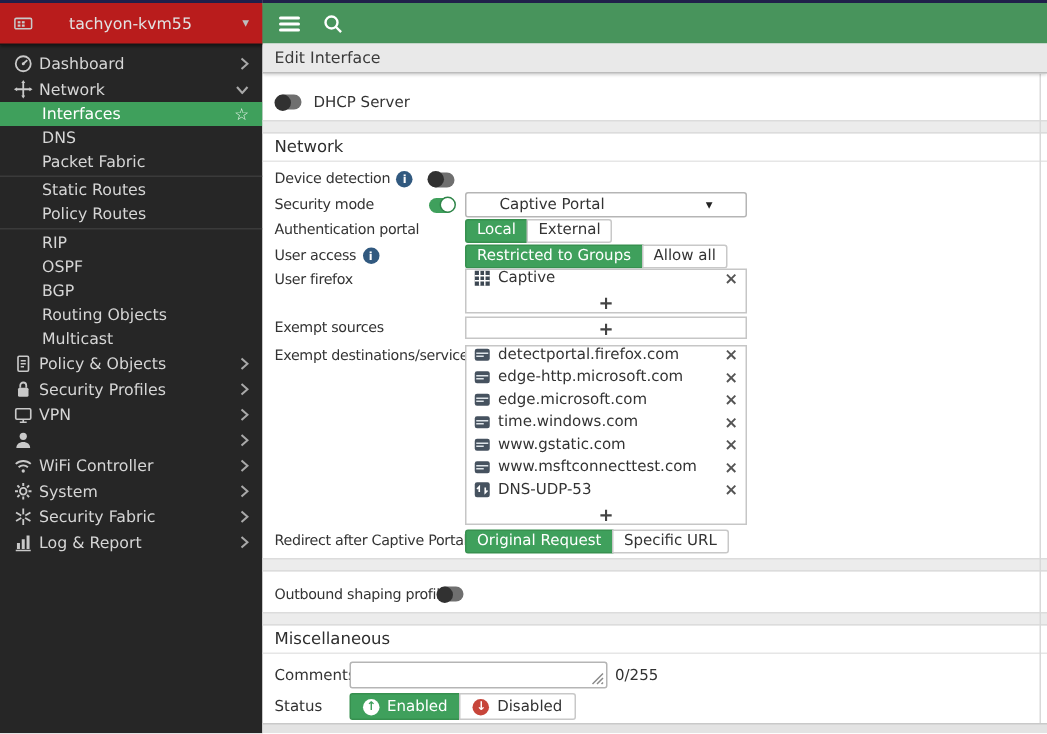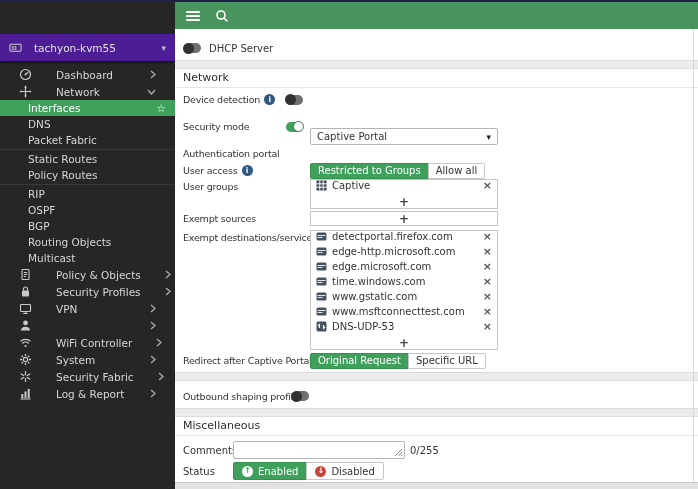--- a/index.html
+++ b/index.html
@@ -1,26 +1,26 @@
 <!DOCTYPE html>
 <html><head>
 <meta charset="utf-8">
 <style>
   html,body{margin:0;padding:0;background:#fff;}
   .app{width:698px;height:489px;display:flex;font-family:"DejaVu Sans","Liberation Sans",sans-serif;
        font-size:10.5px;color:#333;overflow:hidden;position:relative;background:#fff;}
 
   
   .sidebar{width:175px;flex-shrink:0;background:#262626;color:#d6d6d6;display:flex;flex-direction:column;border-top:2px solid #20204a;box-sizing:border-box;}
-  .host{height:27px;display:flex;align-items:center;gap:12px;padding:0 9px;background:#4c1d95;
-        border-bottom:1px solid #161616;box-shadow:0 1px 2px rgba(0,0,0,.45);cursor:pointer;flex-shrink:0;margin-top:32px;}
+  .host{height:27px;display:flex;align-items:center;gap:24px;padding:0 9px;background:#b91c1c;
+        border-bottom:1px solid #161616;box-shadow:0 1px 2px rgba(0,0,0,.45);cursor:pointer;flex-shrink:0;}
   .host .hname{font-size:10.5px;color:#e2e2e2;}
   .host .caret{margin-left:auto;font-size:9px;color:#bdbdbd;}
   .nav{flex:1;padding-top:4px;}
-  .nav-item{height:17px;display:flex;align-items:center;gap:24px;padding:0 19px;cursor:pointer;text-align:center;}
+  .nav-item{height:17px;display:flex;align-items:center;gap:4px;padding:0 9px;cursor:pointer;text-align:center;}
   .nav-item .nlabel{font-size:10.5px;white-space:nowrap;}
   .chev{margin-left:auto;display:flex;align-items:center;}
   .nav-sub{height:16px;display:flex;align-items:center;padding-left:28px;padding-right:9px;font-size:10.5px;cursor:pointer;white-space:nowrap;}
   .nav-sub.selected{background:#3fa05c;color:#fff;}
   .star{margin-left:auto;font-size:11px;color:#f0f7f1;line-height:1;}
   .sdivider{height:1px;background:#3a3a3a;margin:1px 0;}
   .nicon{width:13px;height:13px;display:flex;align-items:center;justify-content:center;flex-shrink:0;}
 
   
   .main{flex:1;display:flex;flex-direction:column;min-width:0;}
@@ -50,21 +50,21 @@
   .tg.off{background:#6f6f6f;}
   .tg.off::before{content:"";position:absolute;width:11px;height:11px;border-radius:50%;background:#313131;left:-1px;top:-0.5px;}
   .tg.on{background:#3fa05c;}
   .tg.on::before{content:"";position:absolute;width:11px;height:11px;border-radius:50%;background:#fff;right:-1px;top:-0.5px;
                  border:1px solid #2f8549;box-sizing:border-box;}
 
   .info{width:11px;height:11px;border-radius:50%;background:#31597f;color:#fff;font-size:7.5px;font-weight:bold;
         display:inline-flex;align-items:center;justify-content:center;flex-shrink:0;}
 
   .fselect{width:188px;height:17px;box-sizing:border-box;border:1px solid #b5b5b5;border-radius:2px;background:#fff;
-           display:flex;align-items:center;justify-content:space-between;padding:0 6px;font-size:10px;cursor:pointer;margin-top:20px;}
+           display:flex;align-items:center;justify-content:space-between;padding:0 22px;font-size:10px;cursor:pointer;}
   .fselect .scaret{font-size:9px;color:#222;}
 
   .seg{display:inline-flex;}
   .sbtn{border:1px solid #c8c8c8;background:#fff;height:16px;box-sizing:border-box;display:flex;align-items:center;
         padding:0 7px;font-size:10px;color:#333;margin-left:-1px;cursor:pointer;white-space:nowrap;}
   .sbtn:first-child{margin-left:0;border-radius:2px 0 0 2px;}
   .sbtn:last-child{border-radius:0 2px 2px 0;}
   .sbtn.sel{background:#3fa05c;border-color:#37904f;color:#fff;}
 
   .lbox{width:188px;box-sizing:border-box;border:1px solid #c6c6c6;background:#fff;}
@@ -302,20 +302,23 @@
           <i></i>
           <i></i>
         </span>
       <span>
         <svg width="14" height="14" viewBox="0 0 14 14">
             <circle cx="6" cy="6" r="4" fill="none" stroke="#fff" stroke-width="1.6"></circle>
             <path d="M9 9l3.4 3.4" stroke="#fff" stroke-width="1.6"></path>
           </svg>
       </span>
     </div>
+    <div class="crumb">
+      <span>Edit Interface</span>
+    </div>
 
     <div class="formarea">
       <div class="vline"></div>
 
       <div class="dhcp-row">
         <span class="tg off"></span>
         <span class="dlabel">DHCP Server</span>
       </div>
 
       <div class="sectionband"></div>
@@ -343,37 +346,41 @@
             <span>Captive Portal</span>
             <span class="scaret">▾</span>
           </span>
         </div>
 
         <div class="frow">
           <span class="flabel">
               <span>Authentication portal</span>
             </span>
           <span class="tslot"></span>
+          <span class="seg">
+            <span class="sbtn sel">Local</span>
+            <span class="sbtn">External</span>
+          </span>
         </div>
 
         <div class="frow">
           <span class="flabel">
               <span>User access</span>
               <span class="info">i</span>
             </span>
           <span class="tslot"></span>
           <span class="seg">
             <span class="sbtn sel">Restricted to Groups</span>
             <span class="sbtn">Allow all</span>
           </span>
         </div>
 
         <div class="frow mb2" style="align-items:flex-start;">
           <span class="flabel" style="margin-top:2px;">
-              <span>User groups</span>
+              <span>User firefox</span>
             </span>
           <span class="tslot"></span>
           <div class="lbox">
             <div class="lentry">
               <span class="eicon">
                 <svg width="11" height="11" viewBox="0 0 11 11">
                     <rect x="0.5" y="0.5" width="10" height="10" fill="#3c4752"></rect>
                     <path d="M0.5 3.8h10M0.5 7.2h10M3.8 0.5v10M7.2 0.5v10" stroke="#fff" stroke-width="1"></path>
                   </svg>
               </span>

